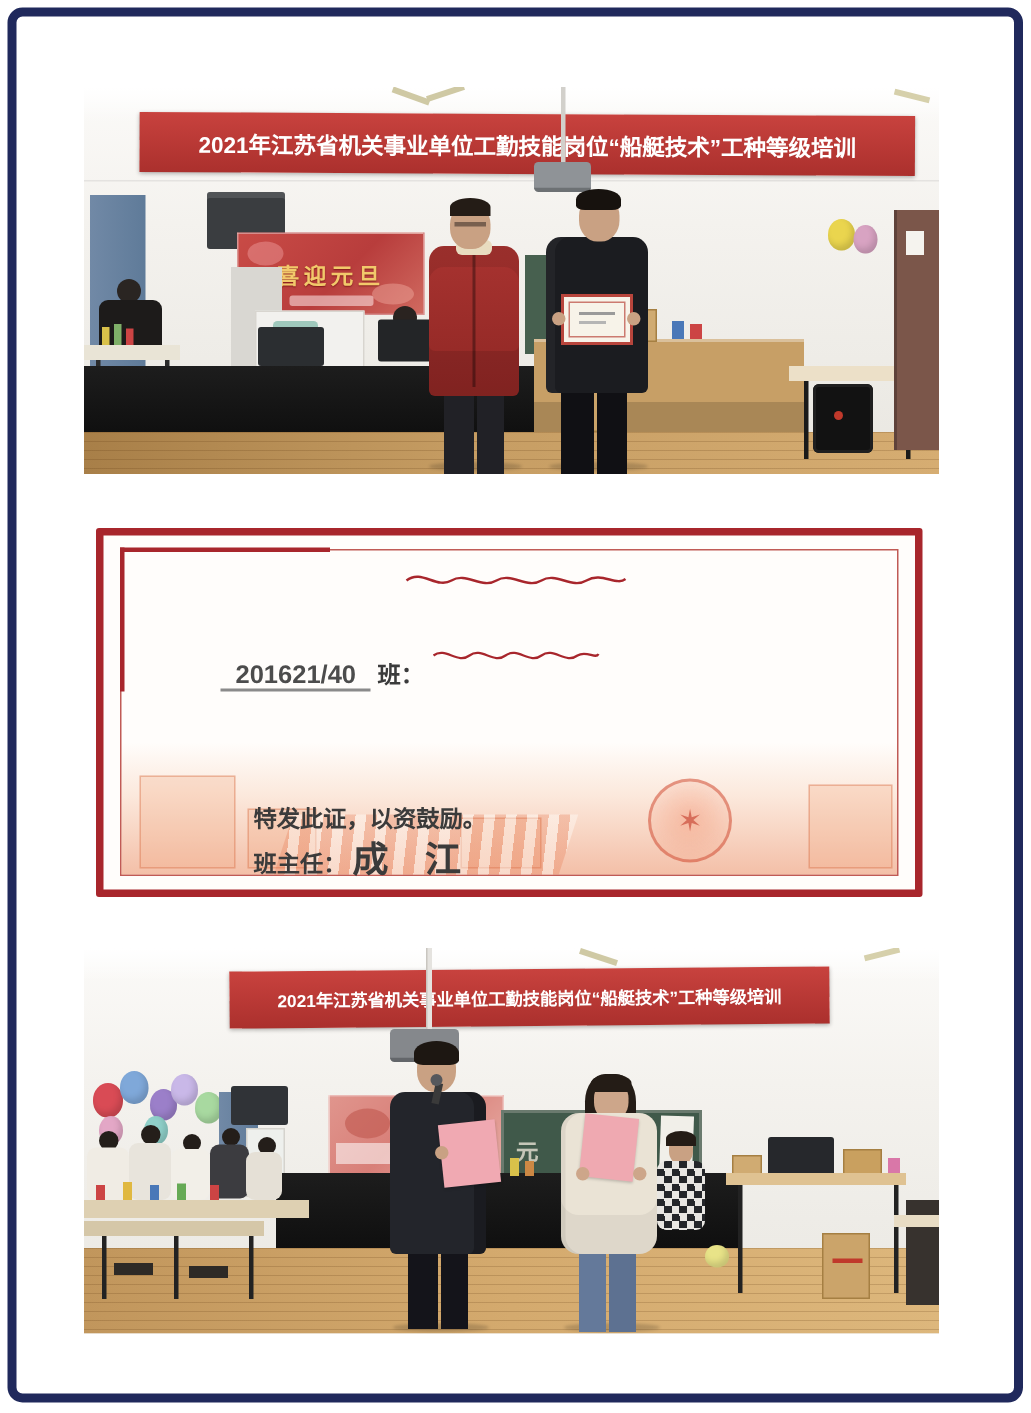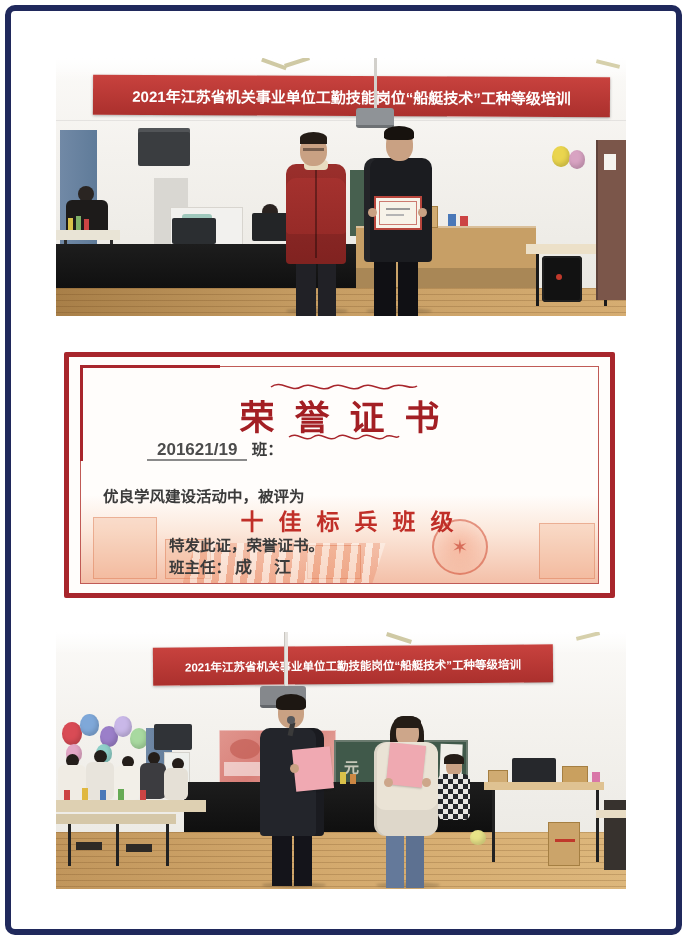--- a/index.html
+++ b/index.html
@@ -26,21 +26,21 @@
   
   .cert { position:absolute; background:#fffdfb; border:5px solid #a8262c; border-radius:2px; overflow:hidden; }
   .cert-inner { position:absolute; left:11px; top:9px; right:11px; bottom:9px; border:1px solid #c05a55; }
   .cert-title { position:absolute; width:100%; text-align:center; color:#a31f24;
                 font-family:"DejaVu Serif", serif; font-weight:bold; font-size:35px;
                 letter-spacing:20px; padding-left:20px; }
   .cert-line { position:absolute; color:#3b3b3b; font-weight:bold; font-size:15.5px; white-space:nowrap; }
   .cert-award { position:absolute; width:100%; text-align:center; color:#c02f28; font-weight:bold;
                 font-size:23px; letter-spacing:15px; padding-left:30px; font-family:"DejaVu Serif", serif; }
   .cert-num { color:#4c4c4c; border-bottom:2px solid #8a8a8a; padding:0 10px; font-size:17px; }
-  .cert-name { font-family:"DejaVu Serif", serif; font-size:17px; letter-spacing:8px; margin-left:4px; }
+  .cert-name { font-family:"DejaVu Serif", serif; font-size:24px; letter-spacing:8px; margin-left:4px; }
   .cert-issuer { position:absolute; color:#c03a2e; font-weight:bold; text-align:center; }
   .wmb { position:absolute; border:1px solid rgba(215,110,70,.4); background:rgba(240,170,130,.28); }
   .seal { position:absolute; border-radius:50%; border:2px solid rgba(205,70,45,.5);
           background:radial-gradient(circle at 50% 45%, rgba(240,120,80,.35), rgba(240,120,80,.1) 72%);
           display:flex; align-items:center; justify-content:center; color:rgba(190,45,30,.55); font-size:20px; }
 </style>
 </head>
 <body>
 
 <div class="page">
@@ -57,20 +57,26 @@
     <div class="a banner" style="left:37px;top:18px;width:517px;height:40px;font-size:15px;transform:rotate(.3deg);">
       <span>2021年江苏省机关事业单位工勤技能岗位“船艇技术”工种等级培训</span>
     </div>
 
     <i class="a" style="left:318px;top:0;width:3px;height:56px;background:#d2d0cb;"></i>
     <i class="a" style="left:300px;top:50px;width:38px;height:20px;background:#8f9397;border-bottom:3px solid #6d7174;border-radius:3px;"></i>
 
     <i class="a" style="left:4px;top:72px;width:37px;height:116px;background:linear-gradient(90deg,#7189a6,#5f7b99);"></i>
     <i class="a" style="left:82px;top:70px;width:52px;height:38px;background:#3a3d40;border-radius:2px;box-shadow:inset 0 4px 0 rgba(255,255,255,.12);"></i>
 
+    <div class="a" style="left:102px;top:97px;width:125px;height:55px;background:linear-gradient(135deg,#c94b46,#b83d3c 55%,#d06a60);border:1px solid rgba(255,255,255,.4);display:flex;align-items:center;justify-content:center;">
+      <i class="a" style="left:6px;top:5px;width:24px;height:16px;background:rgba(235,150,150,.5);border-radius:50%;"></i>
+      <i class="a" style="right:6px;bottom:6px;width:28px;height:14px;background:rgba(240,170,160,.45);border-radius:50%;"></i>
+      <span style="color:#f2c96b;font-weight:bold;font-size:15px;letter-spacing:3px;text-shadow:0 1px 1px rgba(90,0,0,.6);">喜迎元旦</span>
+      <i class="a" style="left:34px;bottom:5px;width:56px;height:7px;background:rgba(255,235,235,.55);border-radius:2px;"></i>
+    </div>
 
     <i class="a" style="left:98px;top:120px;width:34px;height:116px;background:#d9d7d2;"></i>
     <i class="a" style="left:114px;top:149px;width:73px;height:95px;background:#f2f1ee;border:1px solid #d8d5cf;"></i>
     <i class="a" style="left:126px;top:156px;width:30px;height:24px;background:#9fc8bc;border-radius:3px;"></i>
 
     <i class="a" style="left:22px;top:128px;width:16px;height:16px;background:#2a2522;border-radius:50%;"></i>
     <i class="a" style="left:10px;top:142px;width:42px;height:40px;background:#1d1b1a;border-radius:6px;"></i>
     <i class="a" style="left:12px;top:160px;width:5px;height:12px;background:#d9c14a;"></i>
     <i class="a" style="left:20px;top:158px;width:5px;height:14px;background:#7fb069;"></i>
     <i class="a" style="left:28px;top:161px;width:5px;height:11px;background:#cc4444;"></i>
@@ -140,32 +146,29 @@
     <i class="wmb" style="left:24px;bottom:14px;width:64px;height:62px;"></i>
     <i class="wmb" style="left:96px;bottom:14px;width:46px;height:40px;"></i>
     <i class="wmb" style="left:238px;bottom:14px;width:54px;height:34px;"></i>
     <i class="wmb" style="left:470px;bottom:14px;width:56px;height:56px;"></i>
     <i class="a" style="left:120px;bottom:10px;width:190px;height:40px;background:repeating-linear-gradient(78deg, rgba(230,120,80,.3) 0 7px, rgba(255,250,245,.45) 7px 14px);transform:skewX(-18deg);"></i>
     <span class="seal" style="left:363px;bottom:18px;width:56px;height:56px;">✶</span>
 
     <svg class="a" style="left:200px;top:22px;" width="150" height="14" viewBox="0 0 150 14">
       <path d="M2,8 C12,0 22,14 32,8 C42,2 52,14 62,8 C72,2 82,14 92,8 C102,2 112,14 122,8 C132,2 142,12 148,7" stroke="#a8262c" stroke-width="1.6" fill="none"></path>
     </svg>
-    <h1 class="cert-title" style="top:32px;">荣誉证书</h1>
     <svg class="a" style="left:218px;top:74px;" width="114" height="12" viewBox="0 0 114 12">
       <path d="M2,6 C10,0 18,12 26,6 C34,0 42,12 50,6 C58,0 66,12 74,6 C82,0 90,12 98,6 C104,2 110,9 112,5" stroke="#a8262c" stroke-width="1.5" fill="none"></path>
     </svg>
 
     <p class="cert-line" style="left:78px;top:80px;">
-      <span class="cert-num">201621/19</span>
+      <span class="cert-num">201621/40</span>
       <span>班：</span>
     </p>
-    <p class="cert-line" style="left:34px;top:127px;">优良学风建设活动中，被评为</p>
-    <div class="cert-award" style="top:146px;">十佳标兵班级</div>
-    <p class="cert-line" style="left:100px;top:176px;">特发此证，荣誉证书。</p>
+    <p class="cert-line" style="left:100px;top:176px;">特发此证，以资鼓励。</p>
     <p class="cert-line" style="left:100px;top:196px;">
       <span>班主任：</span><span class="cert-name">成 江</span>
     </p>
 
   </section>
 
   <section class="photo" style="left:56px;top:632px;width:570px;height:257px;">
     <i class="a wall"></i>
     <i class="a" style="left:0;top:0;width:100%;height:22px;background:linear-gradient(#ffffff,rgba(255,255,255,0));"></i>
     <i class="a" style="left:330px;top:4px;width:26px;height:4px;background:#cfc9a4;transform:rotate(18deg);"></i>

